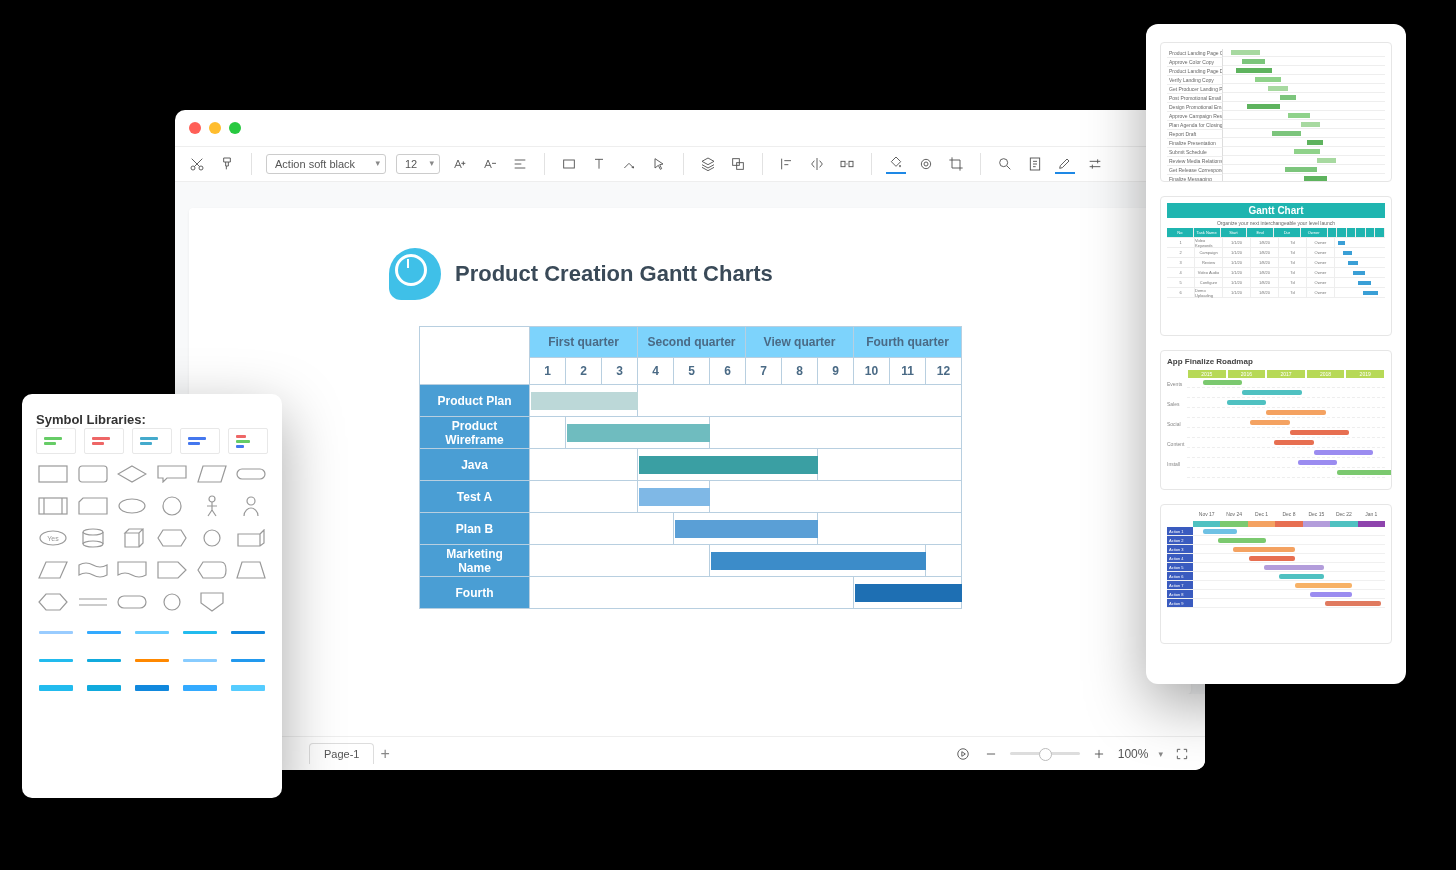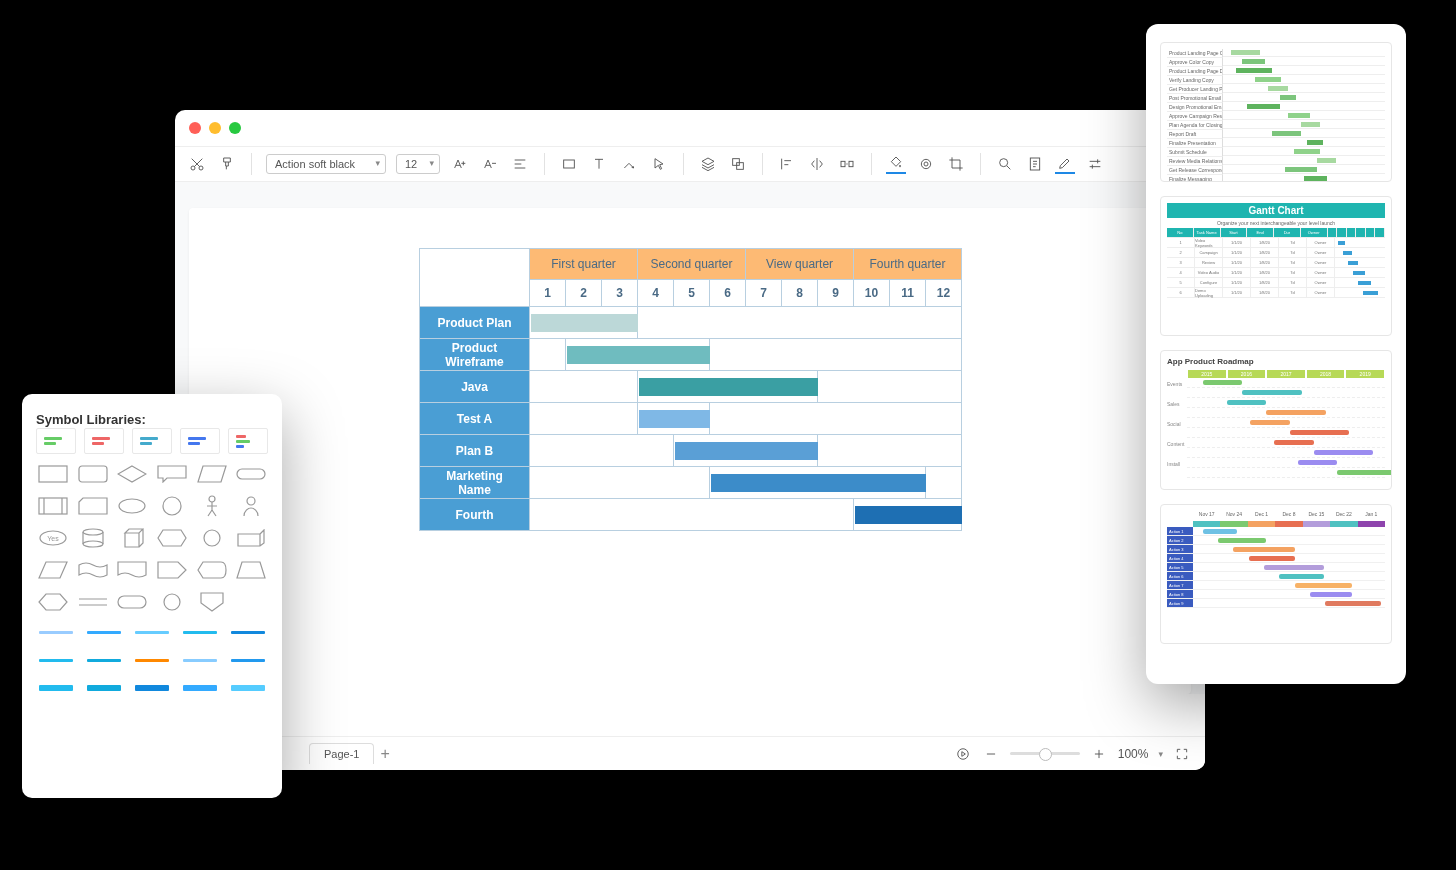--- a/index.html
+++ b/index.html
@@ -35,21 +35,21 @@
 
 .doc-head { display:flex; align-items:center; gap:14px; margin-left: 170px; margin-bottom: 26px;}
 .clock-icon { width: 52px; height: 52px; background:#3fc0e8; border-radius: 50% 50% 50% 12px; position:relative; display:flex; align-items:center; justify-content:center;}
 .clock-icon:before{content:""; position:absolute; left:6px; top:6px; width:26px; height:26px; border:3px solid #fff; border-radius:50%;}
 .clock-icon:after{content:""; position:absolute; left:18px; top:11px; width:2px; height:9px; background:#fff;}
 .doc-title { font-size: 22px; font-weight:700; color:#3a4a58; }
 
 
 .gantt { margin-left: 200px; border-collapse: collapse; font-size:12px;}
 .gantt th, .gantt td { border:1px solid #b8cfe0; text-align:center; }
-.gantt .qh { padding:8px 4px; color:#4a6a85; background:#fdba74; font-weight:400;}
+.gantt .qh { padding:8px 4px; color:#4a6a85; background:#7dd3fc; font-weight:700;}
 .gantt .mh { width:36px; padding:6px 0; color:#4a6a85; background:#fff;}
 .gantt .rowlabel { background:#4a9ed4; color:#fff; font-weight:600; padding:0 12px; width:110px; font-size:12px; height:32px;}
 .gantt .cell { height:32px; position:relative; padding:0;}
 .bar { position:absolute; height:18px; top:7px; left:1px;}
 
 
 .statusbar { position:absolute; bottom:0; left:0; right:0; height:34px; border-top:1px solid #eee; display:flex; align-items:center; padding:0 14px; font-size:12px; color:#555; background:#fff;}
 .statusbar .spacer{flex:1;}
 .page-tab { padding:4px 14px; border:1px solid #ddd; border-bottom:none; border-radius:4px 4px 0 0; margin-right:6px; font-size:11px; cursor:pointer;}
 .plus-tab { font-size:16px; color:#888; cursor:pointer;}
@@ -228,20 +228,24 @@
       </div>
     <div class="tbtn">
         <svg viewBox="0 0 24 24">
           <path d="M4 8h16 M4 16h16 M16 5v6 M8 13v6"></path>
         </svg>
       </div>
   </div>
 
   <div class="canvas">
     <div class="page">
+      <div class="doc-head">
+        <div class="clock-icon"></div>
+        <div class="doc-title">Product Creation Gantt  Charts</div>
+      </div>
 
       <table class="gantt">
         <tbody>
             <tr>
           <td rowspan="2" class="rowlabel" style="background:#fff;border-left:1px solid #b8cfe0;border-top:1px solid #b8cfe0;"></td>
           <th class="qh" colspan="3">First quarter</th>
           <th class="qh" colspan="3">Second quarter</th>
           <th class="qh" colspan="3">View quarter</th>
           <th class="qh" colspan="3">Fourth quarter</th>
         </tr>
@@ -779,21 +783,21 @@
           <div class="t2-c" style="width: 28px;">1/8/20</div>
           <div class="t2-c" style="width: 28px;">7d</div>
           <div class="t2-c" style="width: 28px;">Owner</div>
           <div style="flex: 1 1 0%; position: relative;">
             <div style="position:absolute;height:4px;top:3px;background:#3a9fd6;left:55%;width:30%"></div>
           </div>
         </div>
       </div>
   </div>
   <div class="tmpl">
-    <div class="tmpl-title">App Product Roadmap</div>
+    <div class="tmpl-title">App Finalize Roadmap</div>
     <div id="tmpl3body" style="margin-top:4px">
         <div class="t3-row">
           <div class="t3-lbl"></div>
           <div style="flex:1;font-size:5px;text-align:center;background:#b7d957;color:#fff;margin:0 1px;padding:1px">2015</div>
           <div style="flex:1;font-size:5px;text-align:center;background:#b7d957;color:#fff;margin:0 1px;padding:1px">2016</div>
           <div style="flex:1;font-size:5px;text-align:center;background:#b7d957;color:#fff;margin:0 1px;padding:1px">2017</div>
           <div style="flex:1;font-size:5px;text-align:center;background:#b7d957;color:#fff;margin:0 1px;padding:1px">2018</div>
           <div style="flex:1;font-size:5px;text-align:center;background:#b7d957;color:#fff;margin:0 1px;padding:1px">2019</div>
         </div>
         <div class="t3-row">

